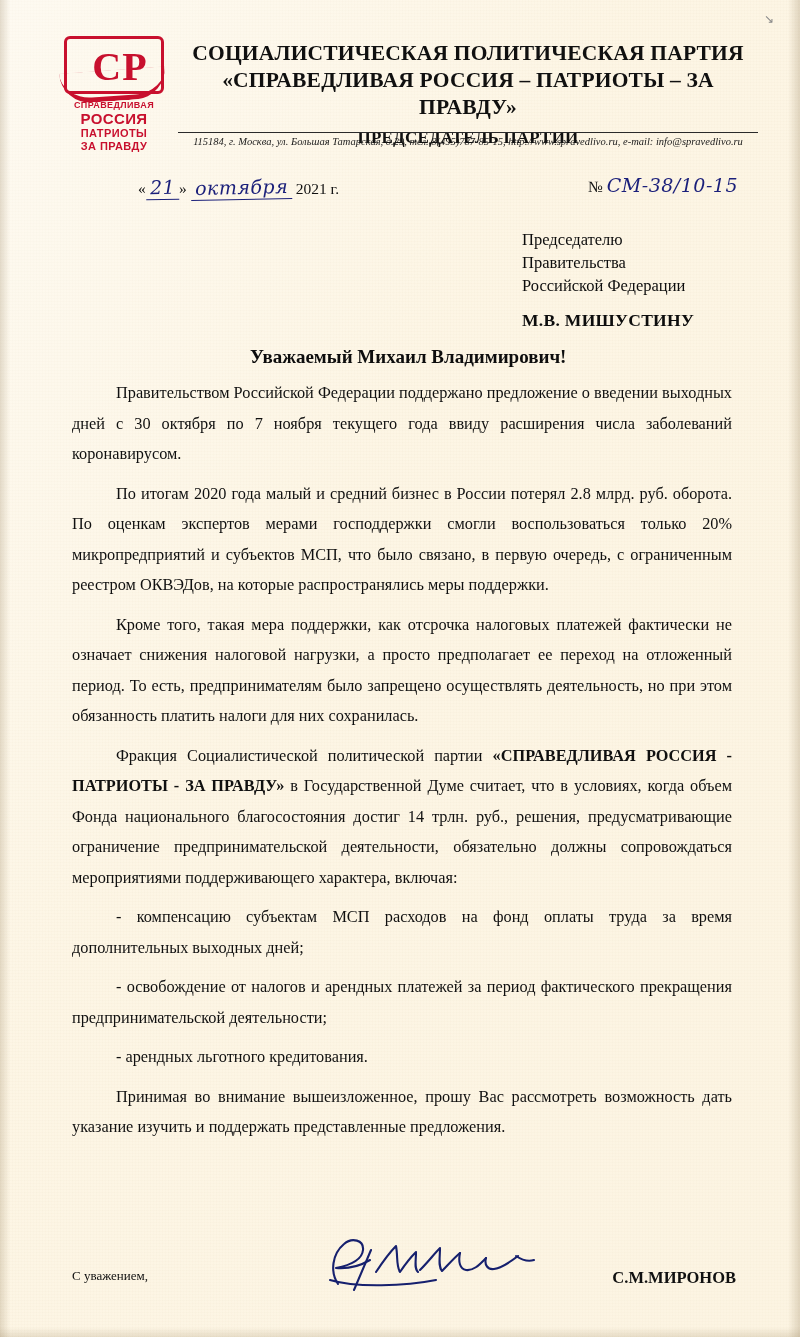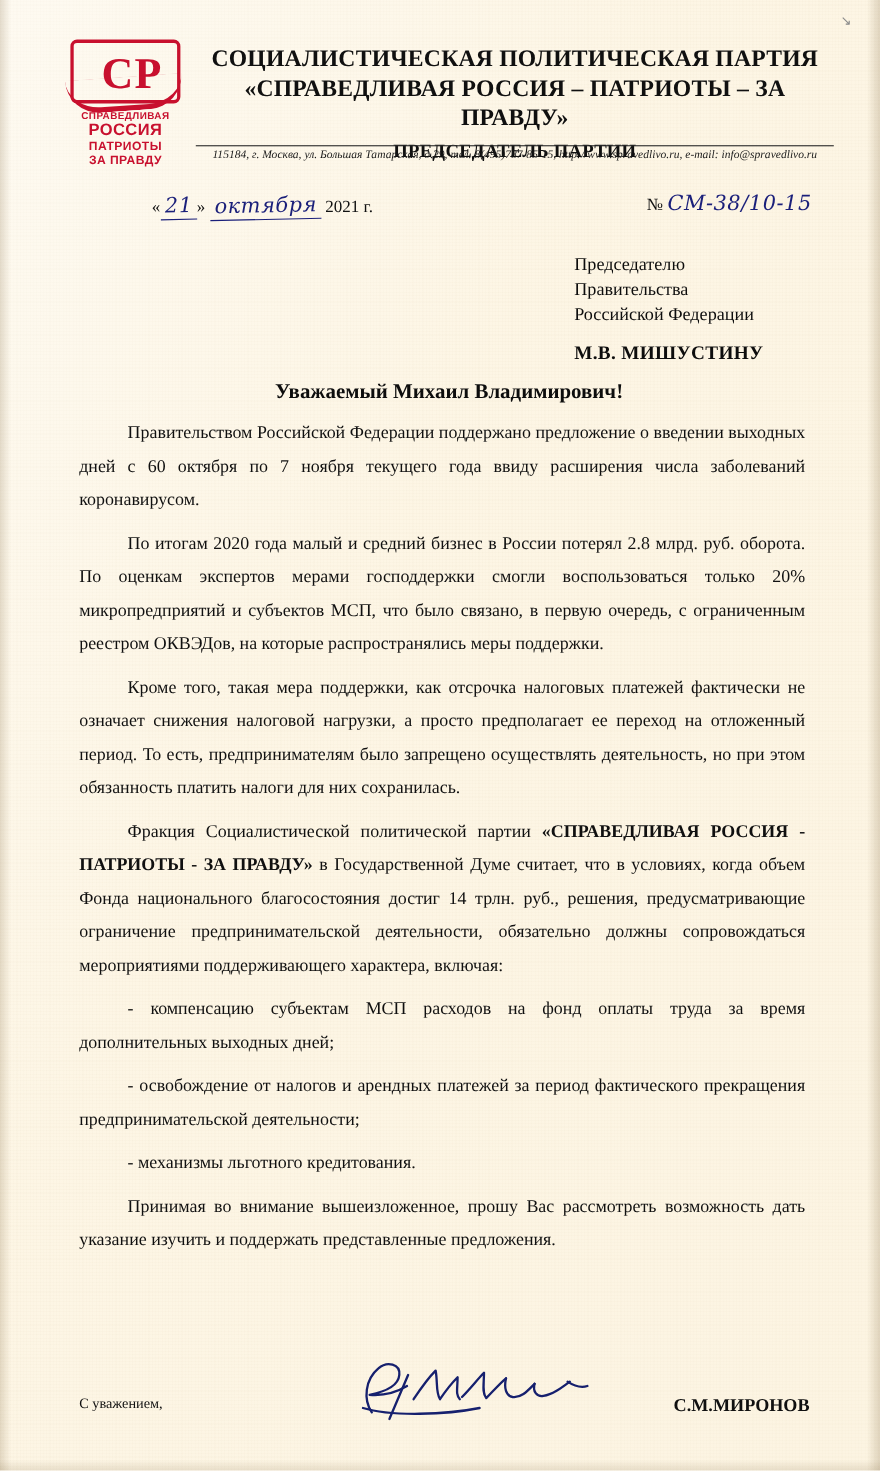--- a/index.html
+++ b/index.html
@@ -310,27 +310,27 @@
   <div class="addressee">
     <div>Председателю</div>
     <div>Правительства</div>
     <div>Российской Федерации</div>
   </div>
   <div class="addressee-name">М.В. МИШУСТИНУ</div>
 
   <div class="salutation">Уважаемый Михаил Владимирович!</div>
 
   <div class="body">
-    <p>Правительством Российской Федерации поддержано предложение о введении выходных дней с 60 октября по 7 ноября текущего года ввиду расширения числа заболеваний коронавирусом.</p>
+    <p>Правительством Российской Федерации поддержано предложение о введении выходных дней с 30 октября по 7 ноября текущего года ввиду расширения числа заболеваний коронавирусом.</p>
     <p>По итогам 2020 года малый и средний бизнес в России потерял 2.8 млрд. руб. оборота. По оценкам экспертов мерами господдержки смогли воспользоваться только 20% микропредприятий и субъектов МСП, что было связано, в первую очередь, с ограниченным реестром ОКВЭДов, на которые распространялись меры поддержки.</p>
     <p>Кроме того, такая мера поддержки, как отсрочка налоговых платежей фактически не означает снижения налоговой нагрузки, а просто предполагает ее переход на отложенный период. То есть, предпринимателям было запрещено осуществлять деятельность, но при этом обязанность платить налоги для них сохранилась.</p>
     <p><span>Фракция Социалистической политической партии </span><b>«СПРАВЕДЛИВАЯ РОССИЯ - ПАТРИОТЫ - ЗА ПРАВДУ»</b><span> в Государственной Думе считает, что в условиях, когда объем Фонда национального благосостояния достиг 14 трлн. руб., решения, предусматривающие ограничение предпринимательской деятельности, обязательно должны сопровождаться мероприятиями поддерживающего характера, включая:</span></p>
     <p class="dash">- компенсацию субъектам МСП расходов на фонд оплаты труда за время дополнительных выходных дней;</p>
     <p class="dash">- освобождение от налогов и арендных платежей за период фактического прекращения предпринимательской деятельности;</p>
-    <p class="dash">- механизмы льготного кредитования.</p>
+    <p class="dash">- арендных льготного кредитования.</p>
     <p>Принимая во внимание вышеизложенное, прошу Вас рассмотреть возможность дать указание изучить и поддержать представленные предложения.</p>
   </div>
 
   <div class="sig-left">С уважением,</div>
 
   <div class="signature">
     <svg width="230" height="62" viewBox="0 0 230 62" fill="none" xmlns="http://www.w3.org/2000/svg" aria-hidden="true">
       <g stroke="#16206e" stroke-width="2.1" stroke-linecap="round" stroke-linejoin="round" fill="none">
         <path d="M22 52 C14 40, 16 22, 28 12 C36 5, 48 8, 47 18 C46 29, 30 34, 20 36 C32 37, 44 34, 54 28"></path>
         <path d="M38 58 C44 44, 50 30, 55 18"></path>

